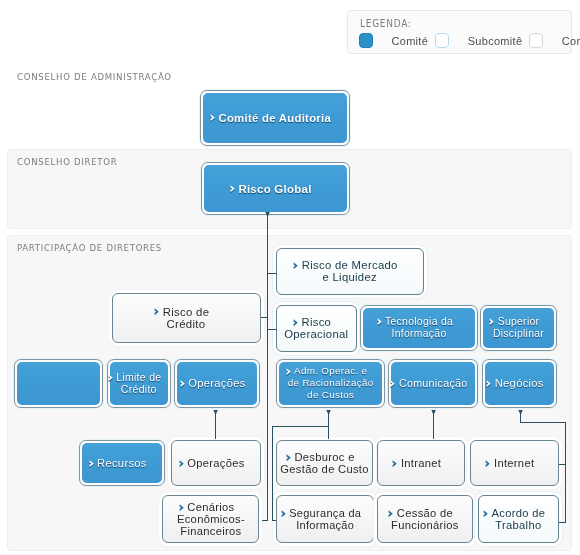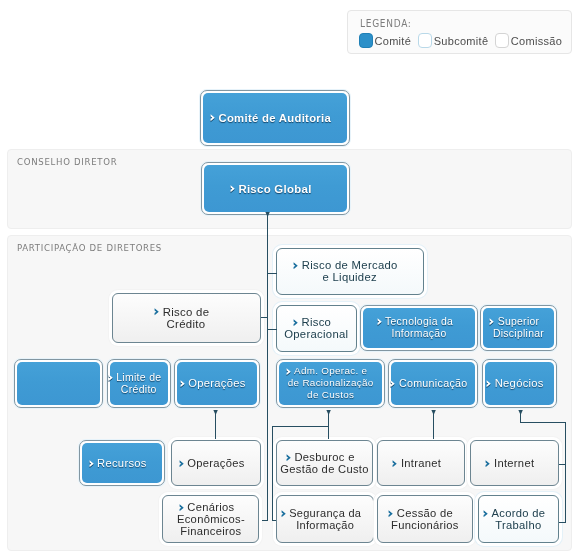--- a/index.html
+++ b/index.html
@@ -20,21 +20,21 @@
   .lg-title{position:absolute;left:12px;top:7px;
             font-family:"DejaVu Sans Condensed","DejaVu Sans",sans-serif;
             font-size:10px;font-weight:400;letter-spacing:0.72px;color:#7c7c7c;}
   .lg-row{position:absolute;left:11px;top:22px;display:flex;align-items:center;}
   .lg-item{display:flex;align-items:center;margin-right:7px;}
   .sw{width:13.5px;height:15px;border-radius:4px;box-sizing:border-box;display:inline-block;flex:0 0 auto;}
   .sw.comite{background:#2c90c9;border:1px solid #2080b6;}
   .sw.subcomite{background:#ffffff;border:1px solid #b9d9e9;}
   .sw.comissao{background:#ffffff;border:1px solid #d4d4d4;}
   .lg-label{font-family:"Liberation Sans",sans-serif;font-size:11px;letter-spacing:0.3px;color:#4d4d4d;
-            margin-left:2px;white-space:nowrap;}
+            margin-left:19px;white-space:nowrap;}
 
   
   #links{position:absolute;left:0;top:0;width:580px;height:555px;z-index:20;pointer-events:none;}
 
   
   .node{position:absolute;z-index:10;box-sizing:border-box;border-radius:6px;
         display:flex;align-items:center;justify-content:center;text-align:center;}
   .node .lbl{font-family:"Liberation Sans",sans-serif;line-height:12px;white-space:nowrap;
              position:relative;display:block;width:100%;letter-spacing:0.3px;z-index:2;}
   .node .ln{display:block;text-align:center;}
@@ -73,20 +73,21 @@
       <path d="M267.6 329.4 L276.5 329.4" fill="none" stroke="#274e61" stroke-width="1.3" shape-rendering="crispEdges"></path>
       <path d="M215.6 410 L215.6 438.6" fill="none" stroke="#274e61" stroke-width="1.3" shape-rendering="crispEdges" marker-start="url(#ah)"></path>
       <path d="M328.6 410 L328.6 438.6" fill="none" stroke="#274e61" stroke-width="1.3" shape-rendering="crispEdges" marker-start="url(#ah)"></path>
       <path d="M328.6 426.4 L272.4 426.4 L272.4 520.4 L276.0 520.4" fill="none" stroke="#274e61" stroke-width="1.3" shape-rendering="crispEdges"></path>
       <path d="M433.6 410 L433.6 438.6" fill="none" stroke="#274e61" stroke-width="1.3" shape-rendering="crispEdges" marker-start="url(#ah)"></path>
       <path d="M520.6 410 L520.6 422.4 L565.4 422.4 L565.4 522.4 L559.4 522.4" fill="none" stroke="#274e61" stroke-width="1.3" shape-rendering="crispEdges" marker-start="url(#ah)"></path>
       <path d="M565.4 464.6 L559.4 464.6" fill="none" stroke="#274e61" stroke-width="1.3" shape-rendering="crispEdges"></path>
     </svg>
 <div class="panel" style="left: 7px; top: 149px; width: 565px; height: 80px;"></div>
     <div class="panel" style="left: 7px; top: 235px; width: 565px; height: 316px;"></div>
+    <div class="section-label" style="left: 17px; top: 71px;">CONSELHO DE ADMINISTRAÇÃO</div>
     <div class="section-label" style="left: 17px; top: 156px;">CONSELHO DIRETOR</div>
     <div class="section-label" style="left: 17px; top: 242px;">PARTICIPAÇÃO DE DIRETORES</div>
     <div id="legend" style="left: 347px; top: 10px; width: 225px; height: 44px;">
       <div class="lg-title">LEGENDA:</div>
       <div class="lg-row">
         <span class="lg-item">
           <span class="sw comite"></span>
           <span class="lg-label">Comité</span>
         </span>
         <span class="lg-item">

